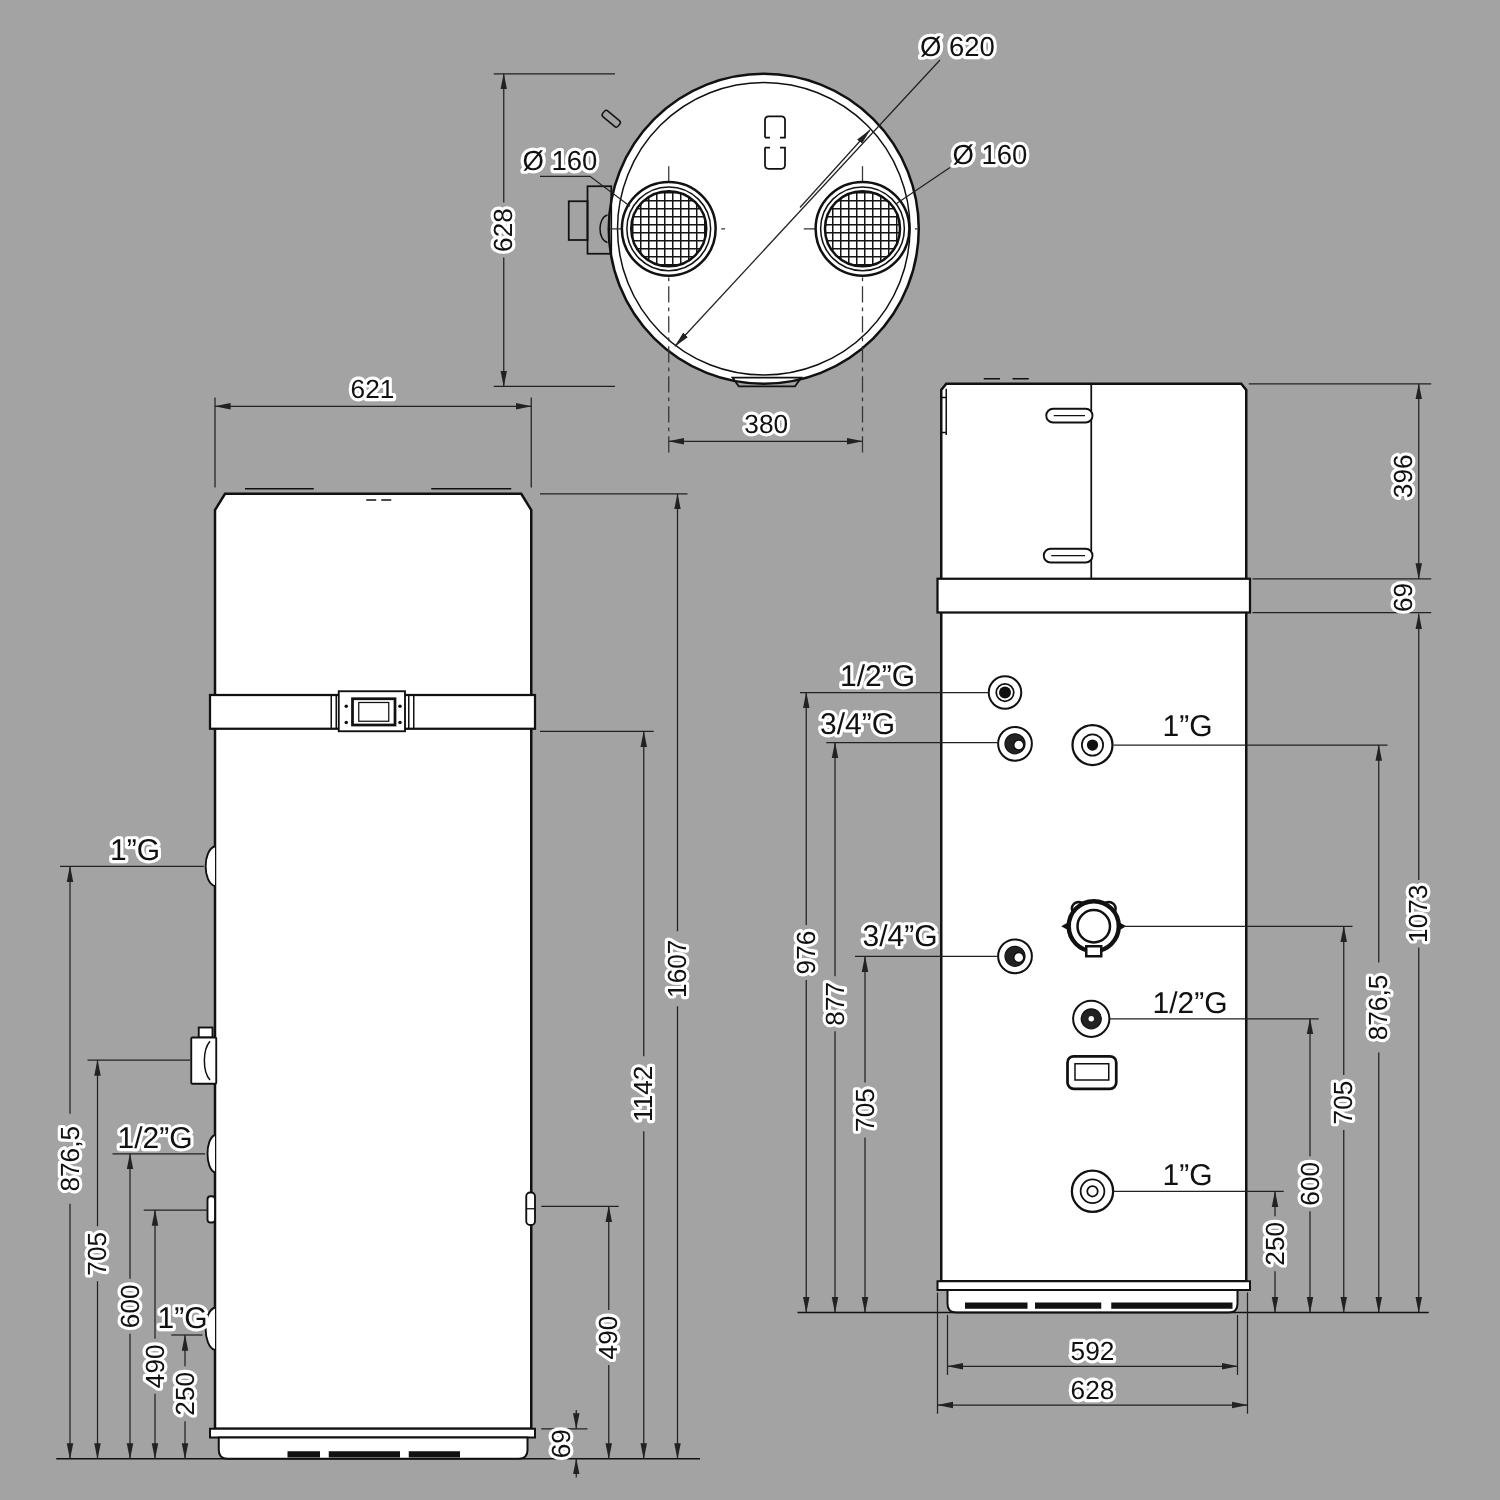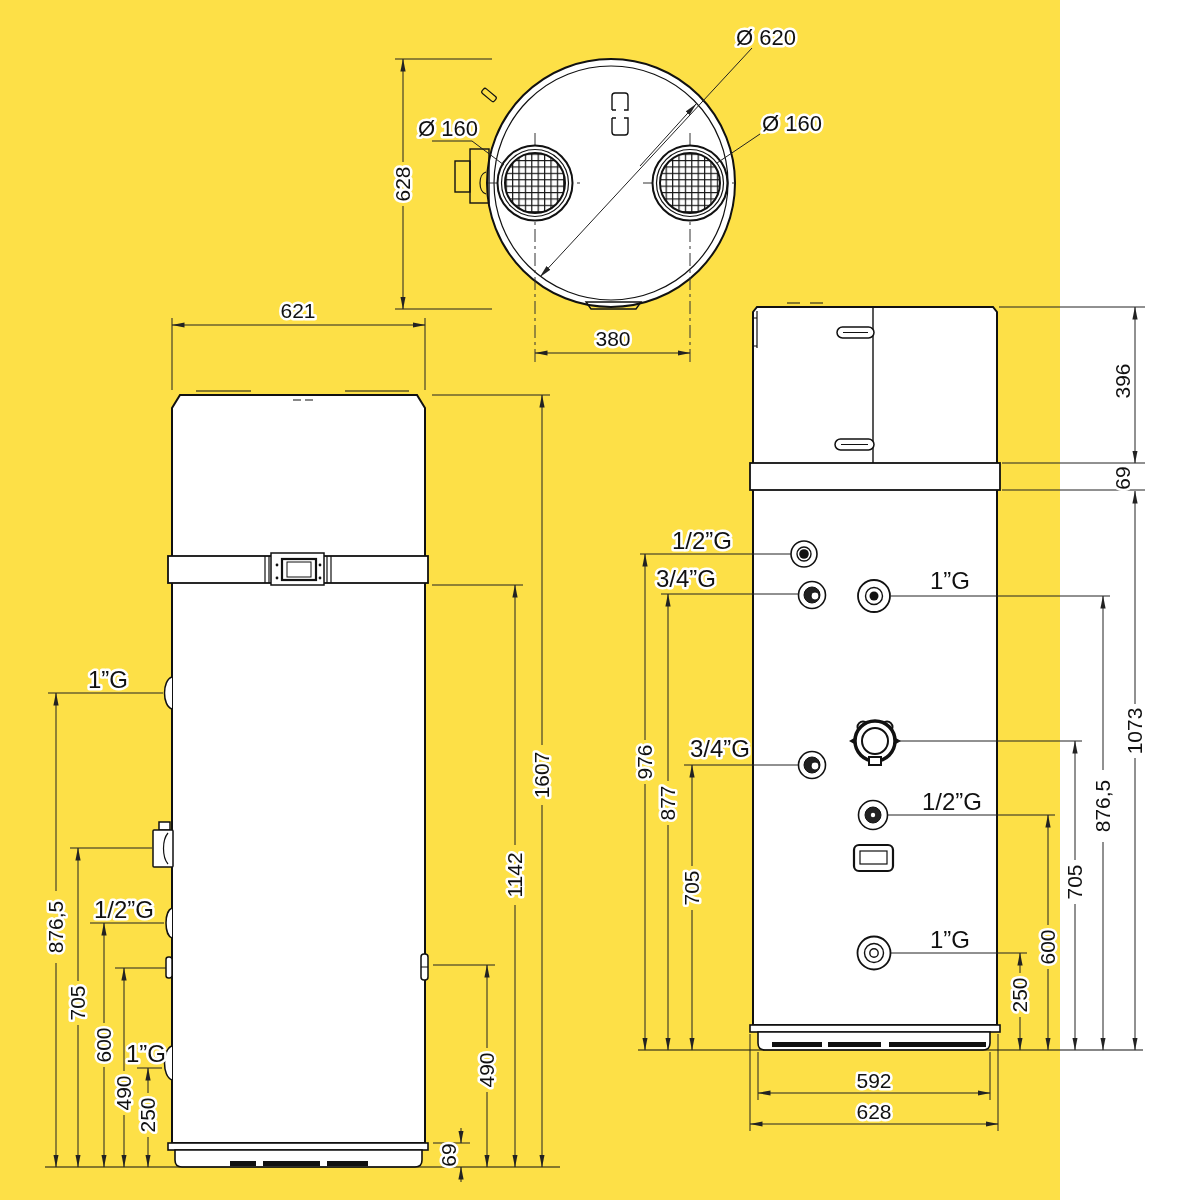--- a/index.html
+++ b/index.html
@@ -1,16 +1,16 @@
 <!DOCTYPE html>
 <html><head>
 <meta charset="utf-8">
 <style>
   html,body{margin:0;padding:0;background:#fff;}
-  .stage{width:1060px;height:1200px;position:relative;background:#fde047;}
+  .stage{width:1200px;height:1200px;position:relative;background:#a3a3a3;}
   svg{display:block;}
   .o2 {fill:#fff;stroke:#111;stroke-width:2;}
   .o18{fill:#fff;stroke:#111;stroke-width:1.8;}
   .o16{fill:#fff;stroke:#111;stroke-width:1.6;}
   .o15{fill:#fff;stroke:#111;stroke-width:1.5;}
   .l14{fill:none;stroke:#111;stroke-width:1.4;}
   .l12{fill:none;stroke:#111;stroke-width:1.2;}
   .l10{fill:none;stroke:#111;stroke-width:1;}
   .d  {fill:none;stroke:#222;stroke-width:1;}
   .cl {fill:none;stroke:#333;stroke-width:1;stroke-dasharray:13 4 3 4;}

